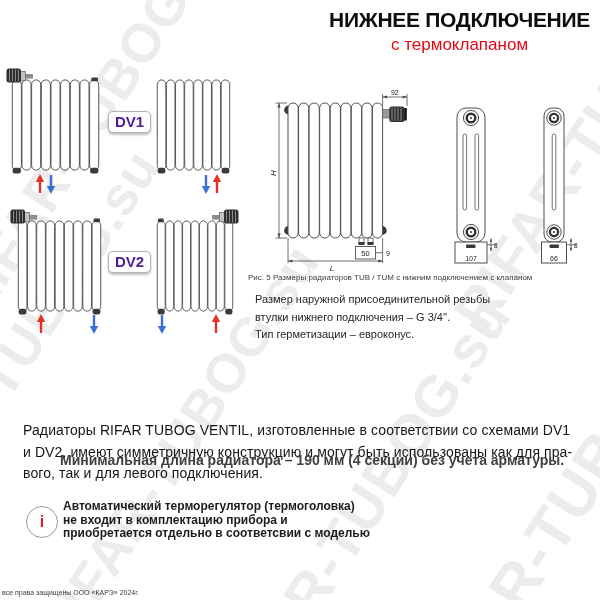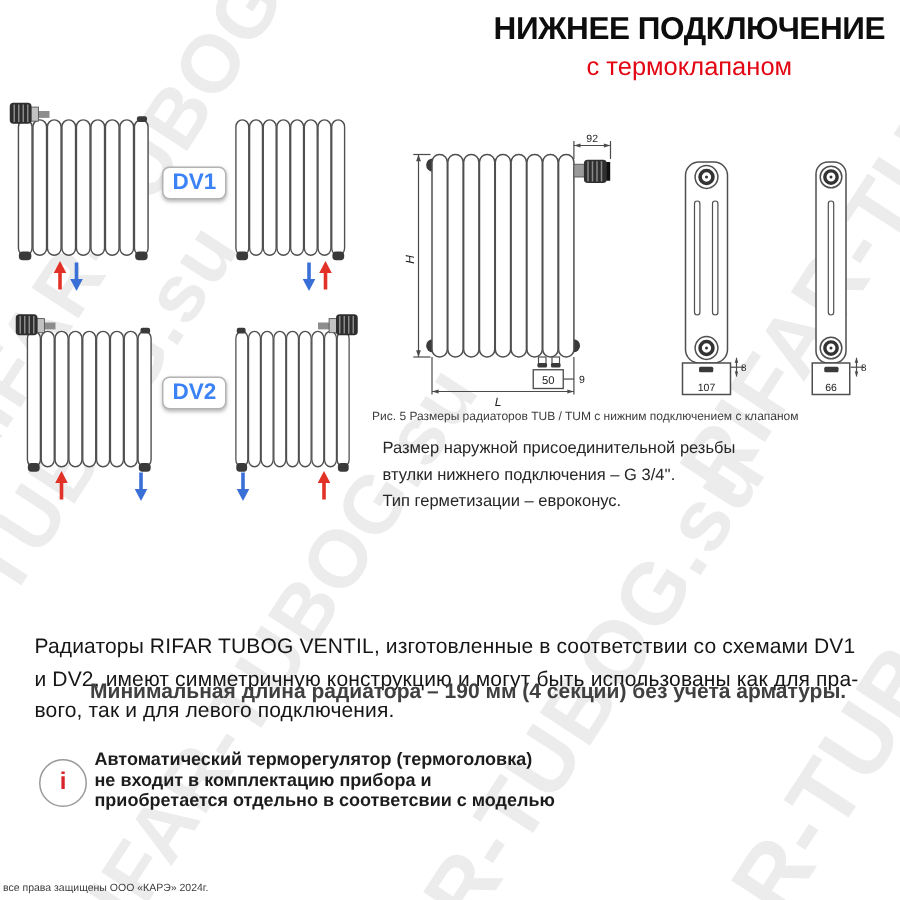--- a/index.html
+++ b/index.html
@@ -10,21 +10,21 @@
   
   .wm{position:absolute;white-space:nowrap;font-weight:bold;color:#ececec;
       transform-origin:0 0;letter-spacing:1px;z-index:0;}
   
   .hdr{position:absolute;top:8px;right:10px;text-align:center;}
   .title{font-size:21px;font-weight:bold;color:#0d0d0d;letter-spacing:-0.3px;}
   .subtitle{font-size:17px;font-weight:normal;color:#e30613;margin-top:3px;}
   
   .dvlabel{border:1px solid #b3b3b3;border-radius:5px;background:#fff;
            box-shadow:0 1.5px 2.5px rgba(0,0,0,0.25);font-size:15px;font-weight:bold;
-           padding:1px 6px 2px;color:#3b82f6;}
+           padding:1px 6px 2px;color:#4c1d95;}
   
   .caption{font-size:8px;color:#3d3d3d;white-space:nowrap;}
   .tnote{font-size:11px;color:#262626;line-height:17.5px;}
   .body-txt{font-size:14px;color:#161616;line-height:21.5px;letter-spacing:0.1px;white-space:nowrap;margin-top:48px;}
   .bold-note{font-size:14px;font-weight:bold;color:#404040;white-space:nowrap;padding-left:37px;}
   .inote{font-size:12px;font-weight:bold;color:#1c1c1c;line-height:13.6px;}
   .copy{font-size:7px;color:#3e3e3e;}
   .info-icon{width:30px;height:30px;border:1.5px solid #9b9b9b;border-radius:50%;
              background:#fff;display:flex;align-items:center;justify-content:center;}
   .info-icon span{color:#d8232a;font-weight:bold;font-size:16px;line-height:1;}

